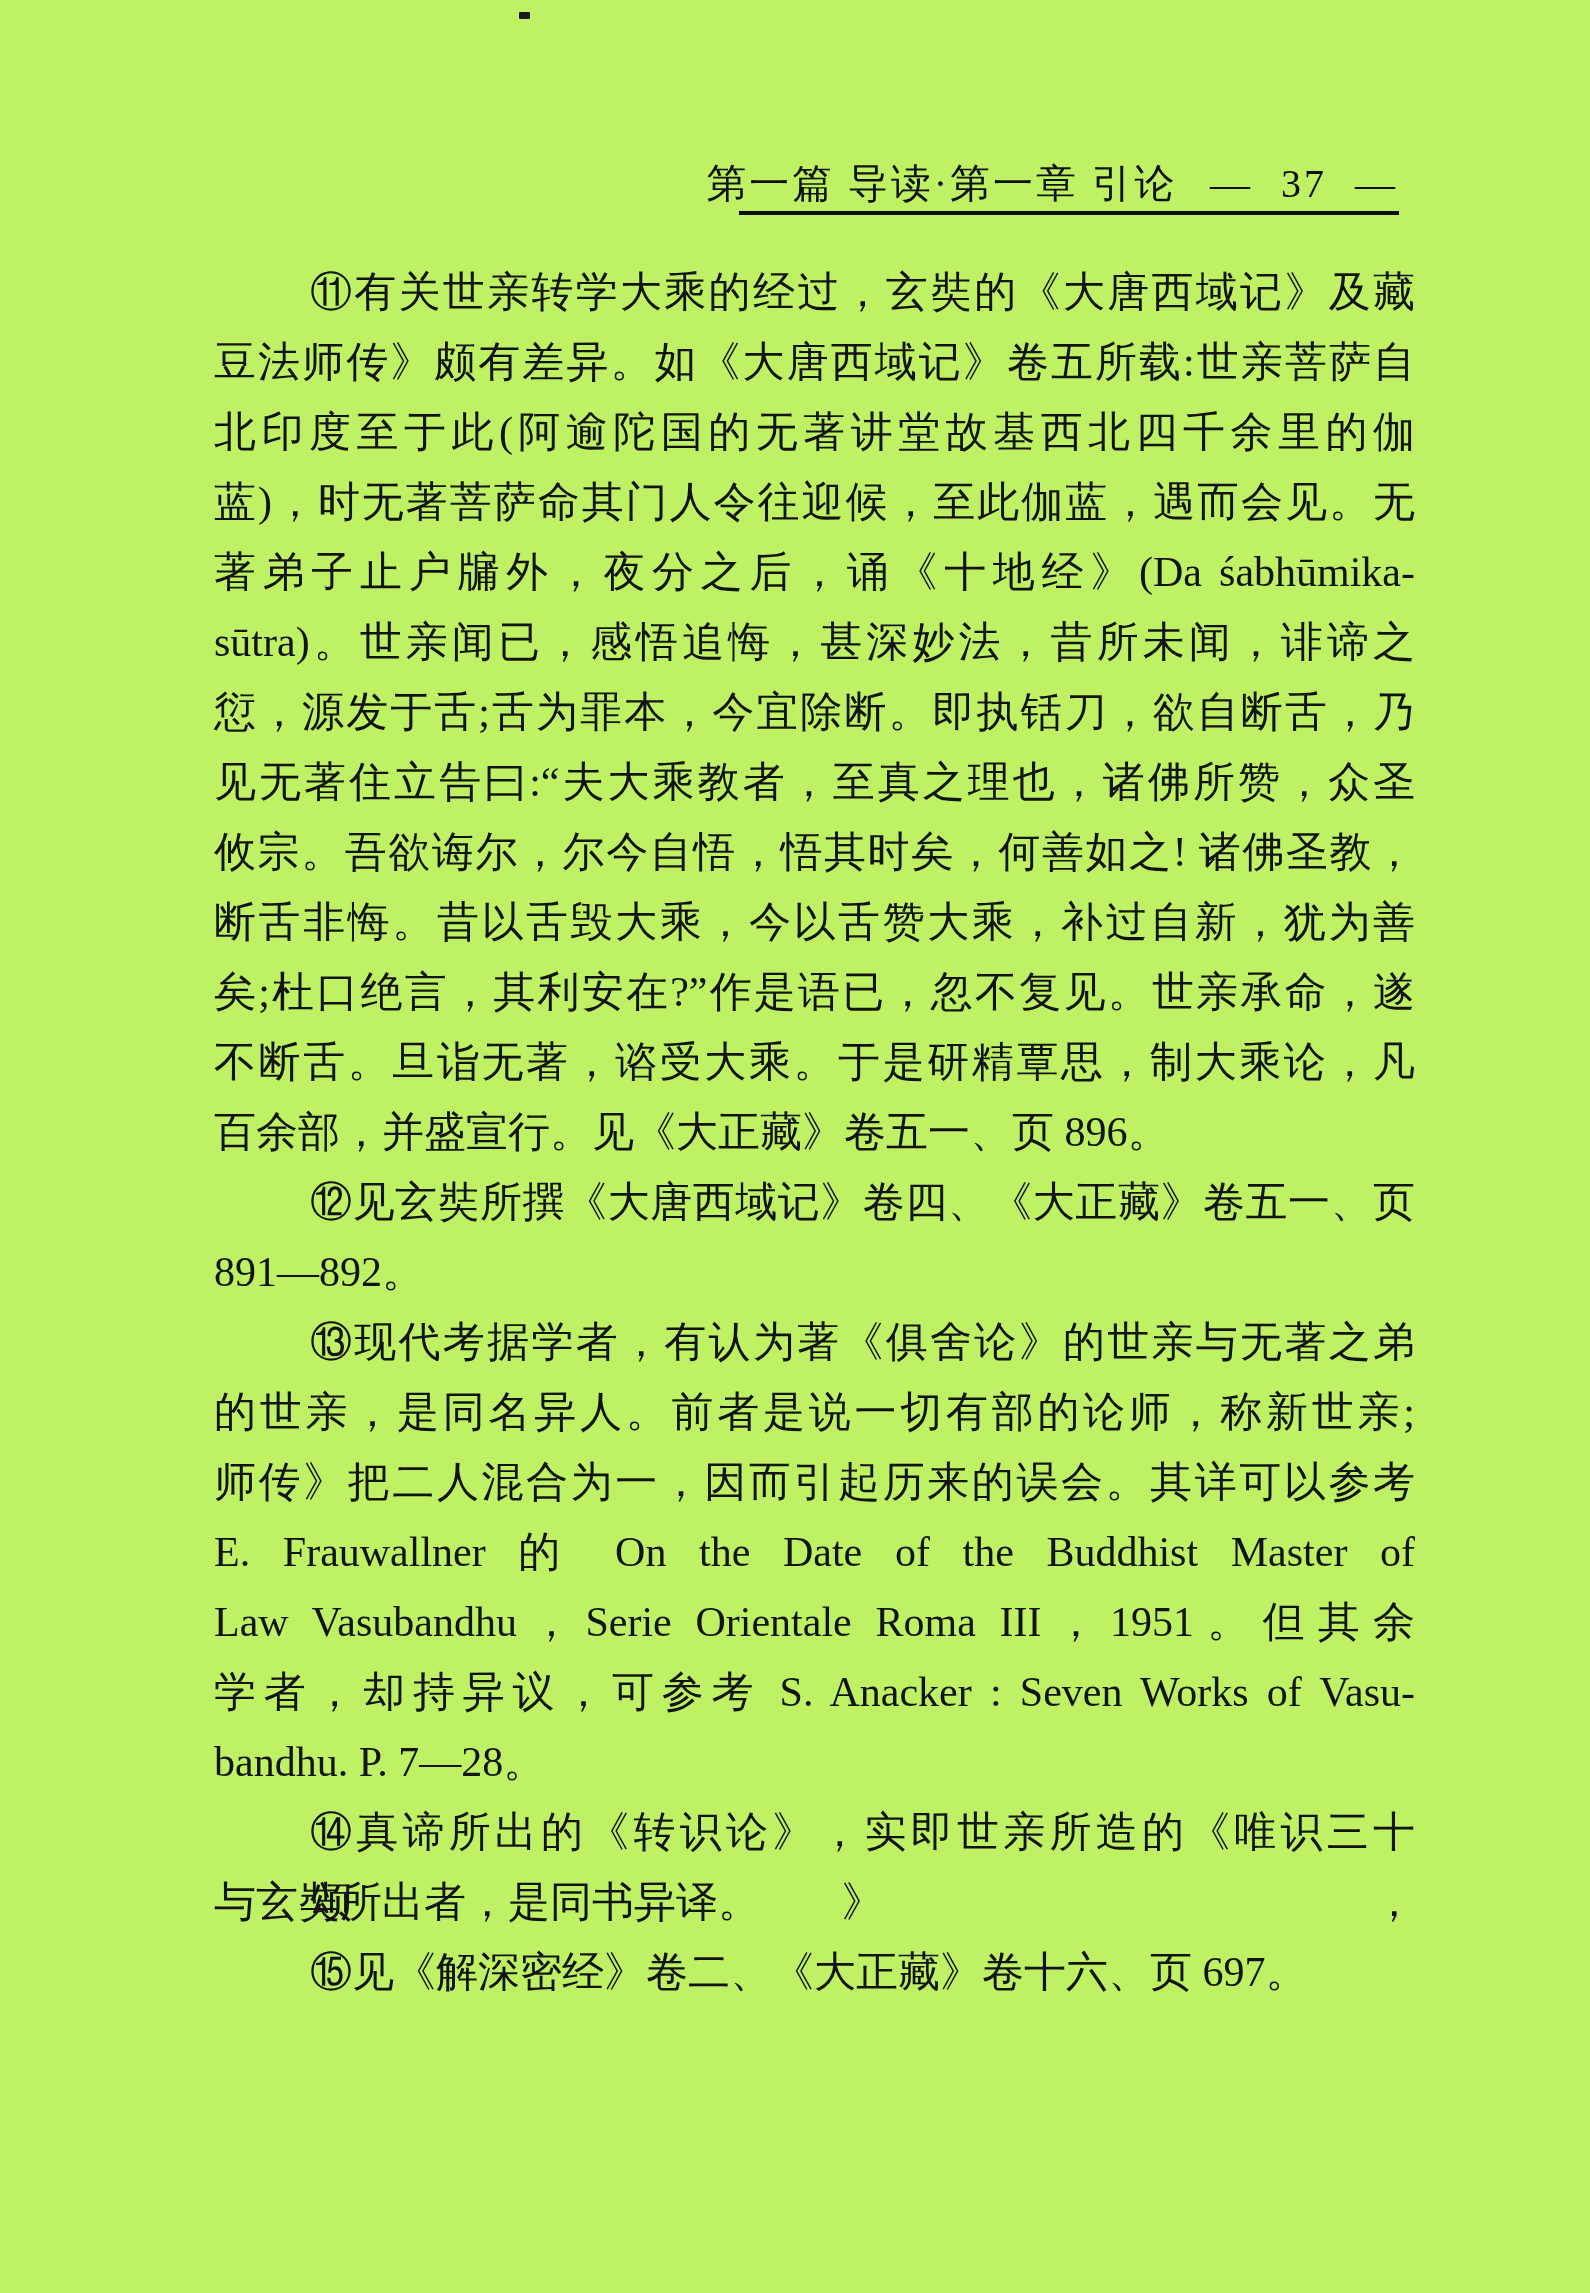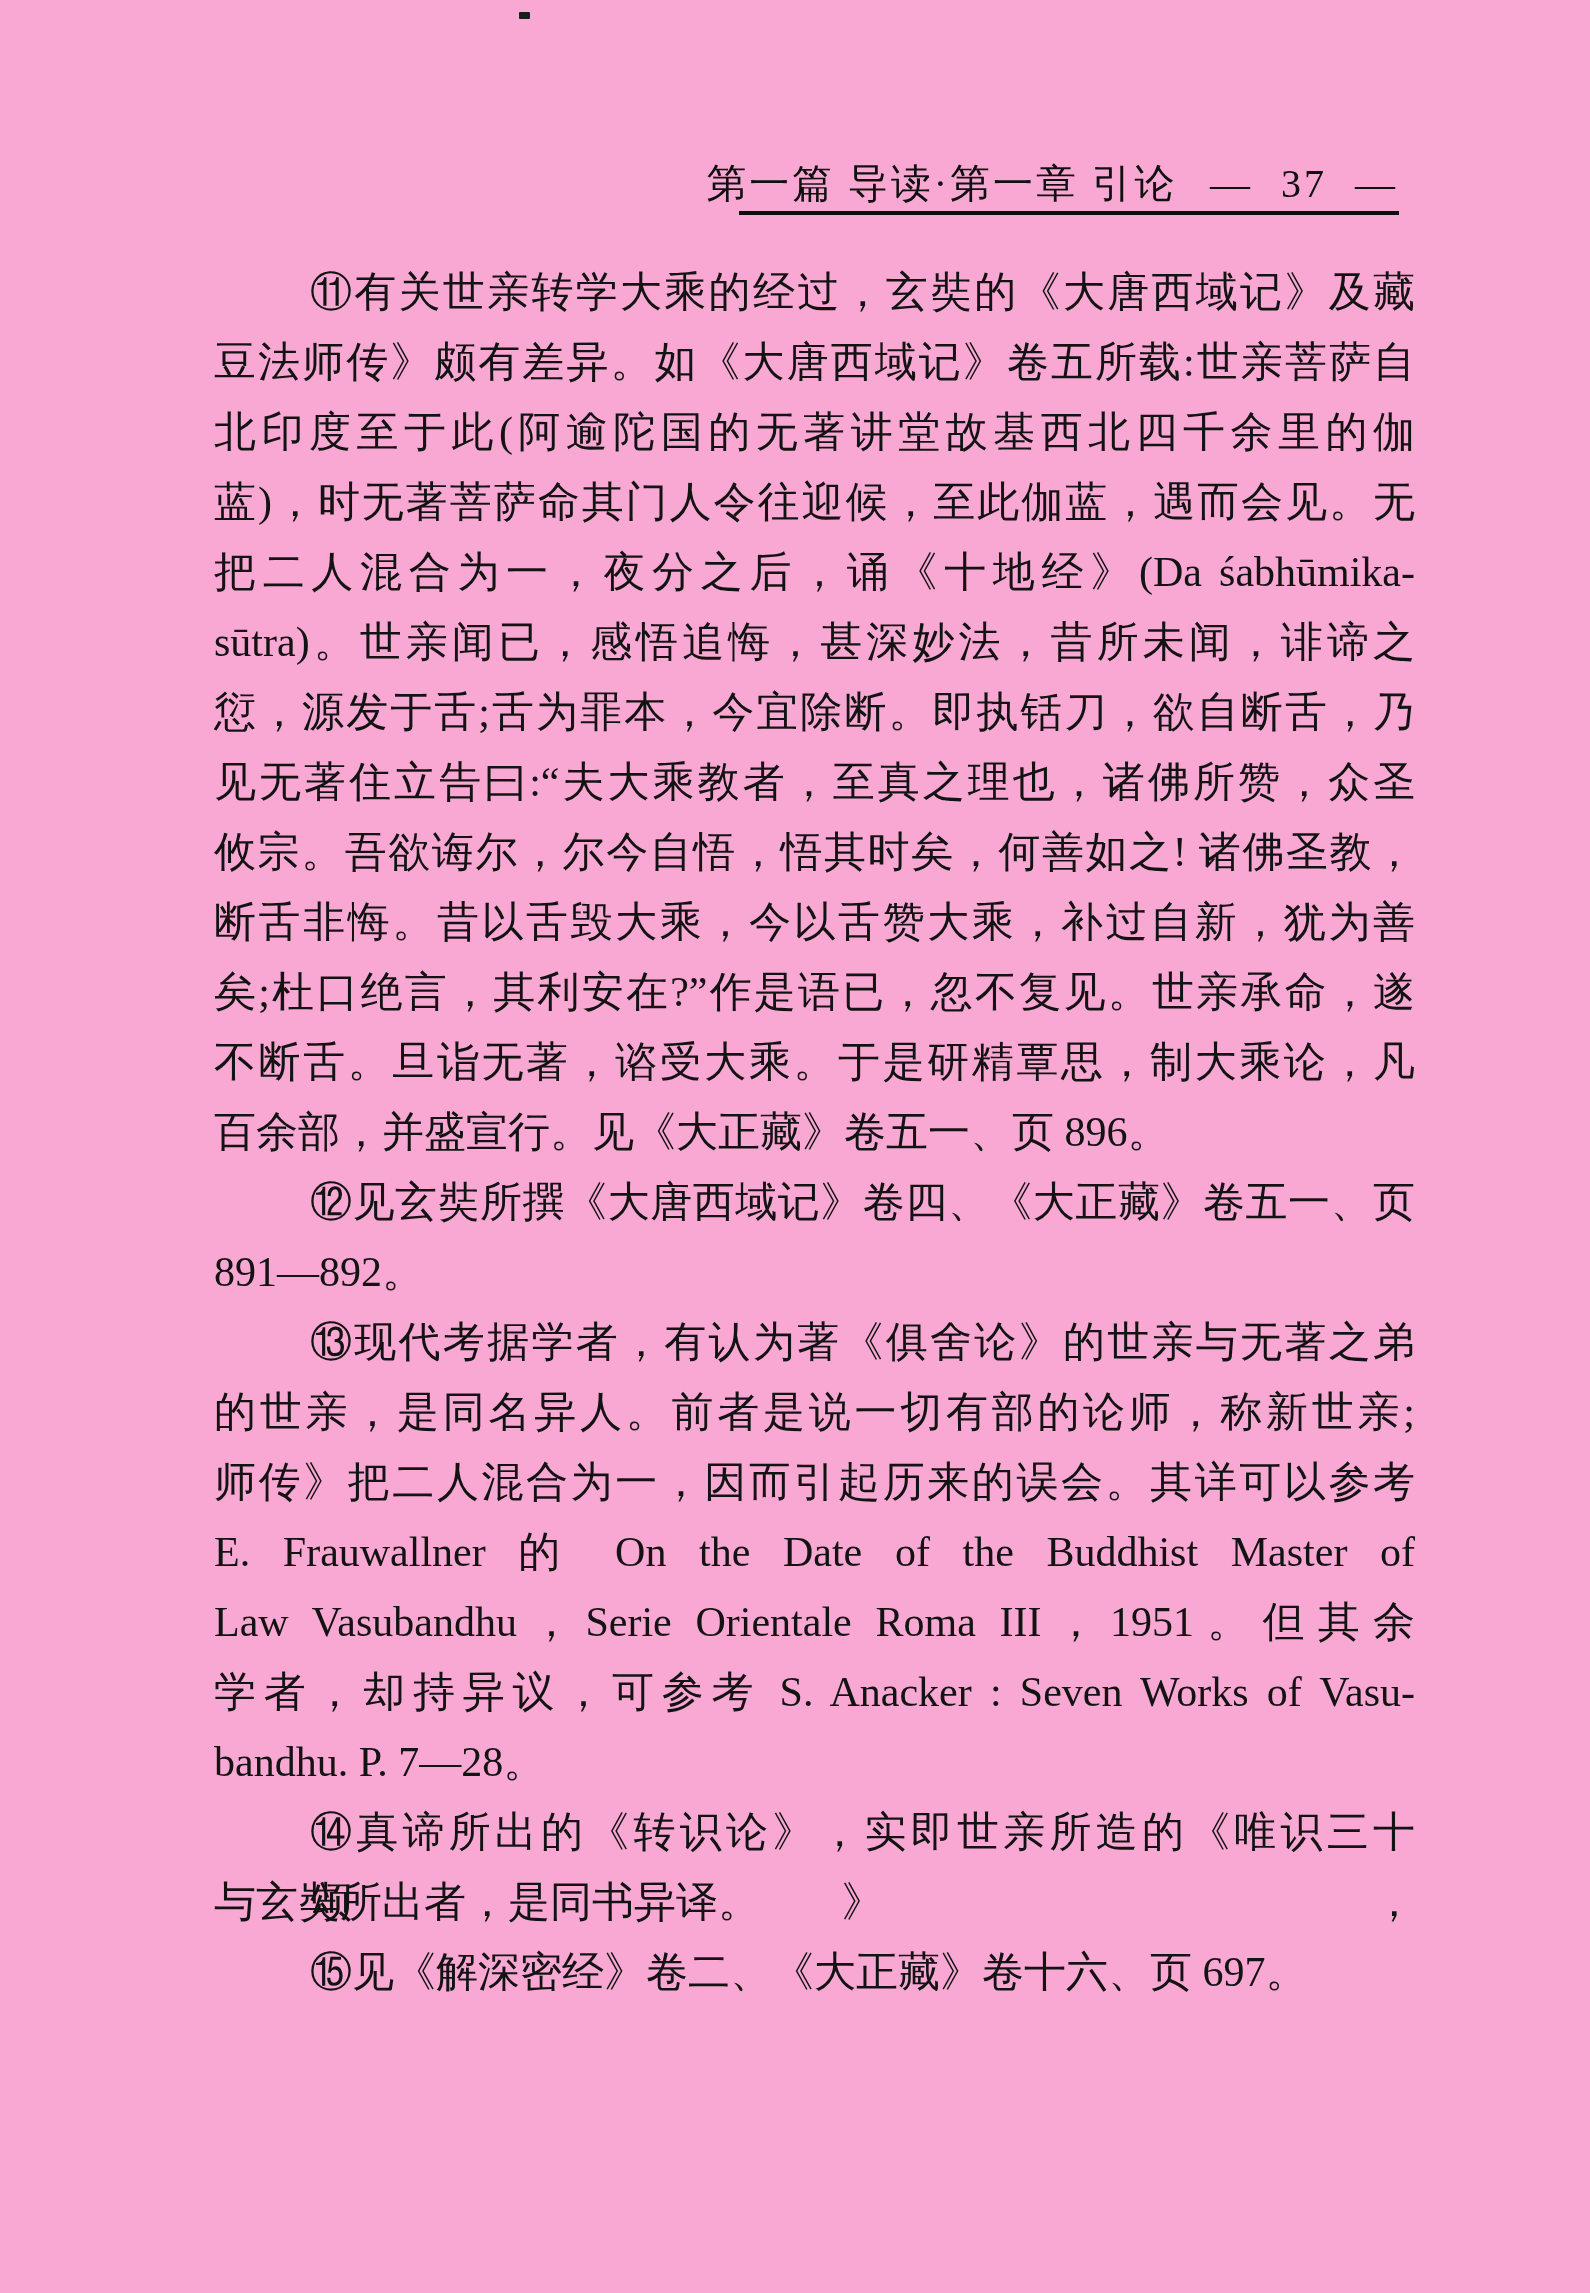--- a/index.html
+++ b/index.html
@@ -4,21 +4,21 @@
 <style>
   html, body {
     margin: 0;
     padding: 0;
     background: #ffffff;
   }
   #page {
     position: relative;
     width: 1591px;
     height: 2293px;
-    background: #f9a8d4;
+    background: #bef264;
     overflow: hidden;
     font-family: "Liberation Serif", "DejaVu Serif", serif;
     color: #141414;
   }
   
   #speck {
     position: absolute;
     left: 519px;
     top: 12.4px;
     width: 10.5px;
@@ -88,21 +88,21 @@
     <span class="title">第一篇 导读·第一章 引论</span><span class="pagenum">— 37 —</span>
   </div>
 
   <div id="header-rule"></div>
 
   <div id="body-text">
       <div class="line indent">⑪有关世亲转学大乘的经过，玄奘的《大唐西域记》及藏</div>
       <div class="line">豆法师传》颇有差异。如《大唐西域记》卷五所载:世亲菩萨自</div>
       <div class="line">北印度至于此(阿逾陀国的无著讲堂故基西北四千余里的伽</div>
       <div class="line">蓝)，时无著菩萨命其门人令往迎候，至此伽蓝，遇而会见。无</div>
-      <div class="line">把二人混合为一，夜分之后，诵《十地经》(Da śabhūmika-</div>
+      <div class="line">著弟子止户牖外，夜分之后，诵《十地经》(Da śabhūmika-</div>
       <div class="line">sūtra)。世亲闻已，感悟追悔，甚深妙法，昔所未闻，诽谛之</div>
       <div class="line">愆，源发于舌;舌为罪本，今宜除断。即执铦刀，欲自断舌，乃</div>
       <div class="line">见无著住立告曰:“夫大乘教者，至真之理也，诸佛所赞，众圣</div>
       <div class="line">攸宗。吾欲诲尔，尔今自悟，悟其时矣，何善如之! 诸佛圣教，</div>
       <div class="line">断舌非悔。昔以舌毁大乘，今以舌赞大乘，补过自新，犹为善</div>
       <div class="line">矣;杜口绝言，其利安在?”作是语已，忽不复见。世亲承命，遂</div>
       <div class="line">不断舌。旦诣无著，谘受大乘。于是研精覃思，制大乘论，凡</div>
       <div class="line flush">百余部，并盛宣行。见《大正藏》卷五一、页 896。</div>
       <div class="line indent">⑫见玄奘所撰《大唐西域记》卷四、《大正藏》卷五一、页</div>
       <div class="line flush">891—892。</div>

